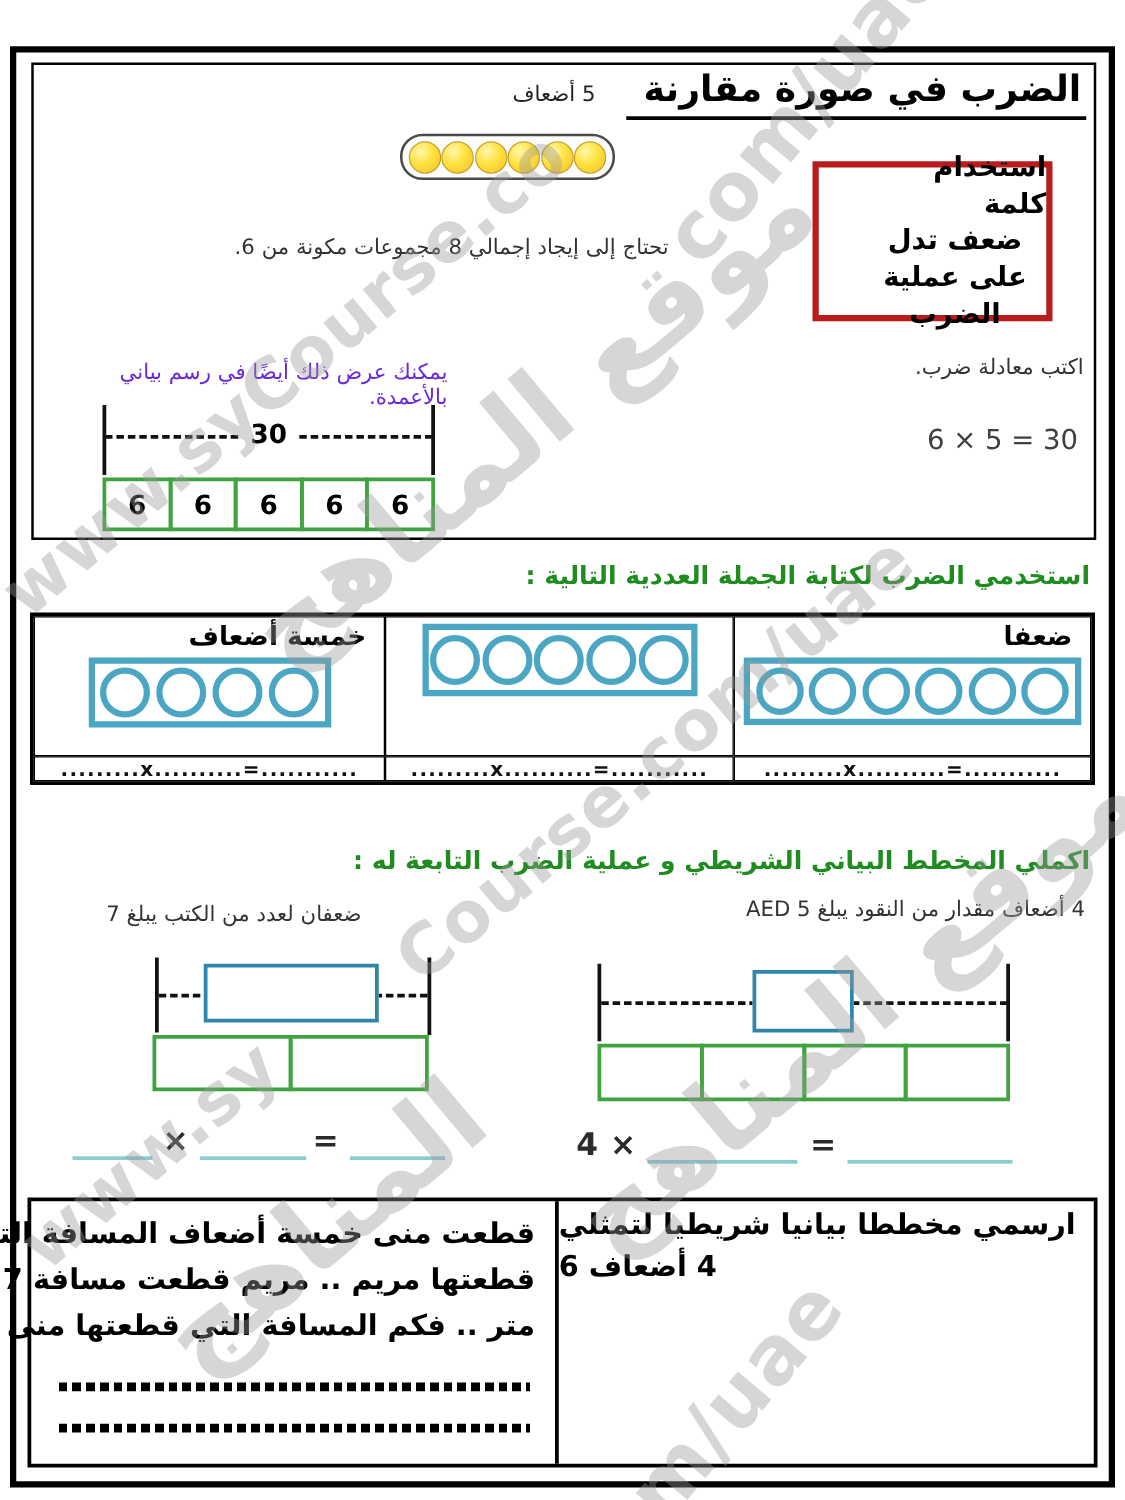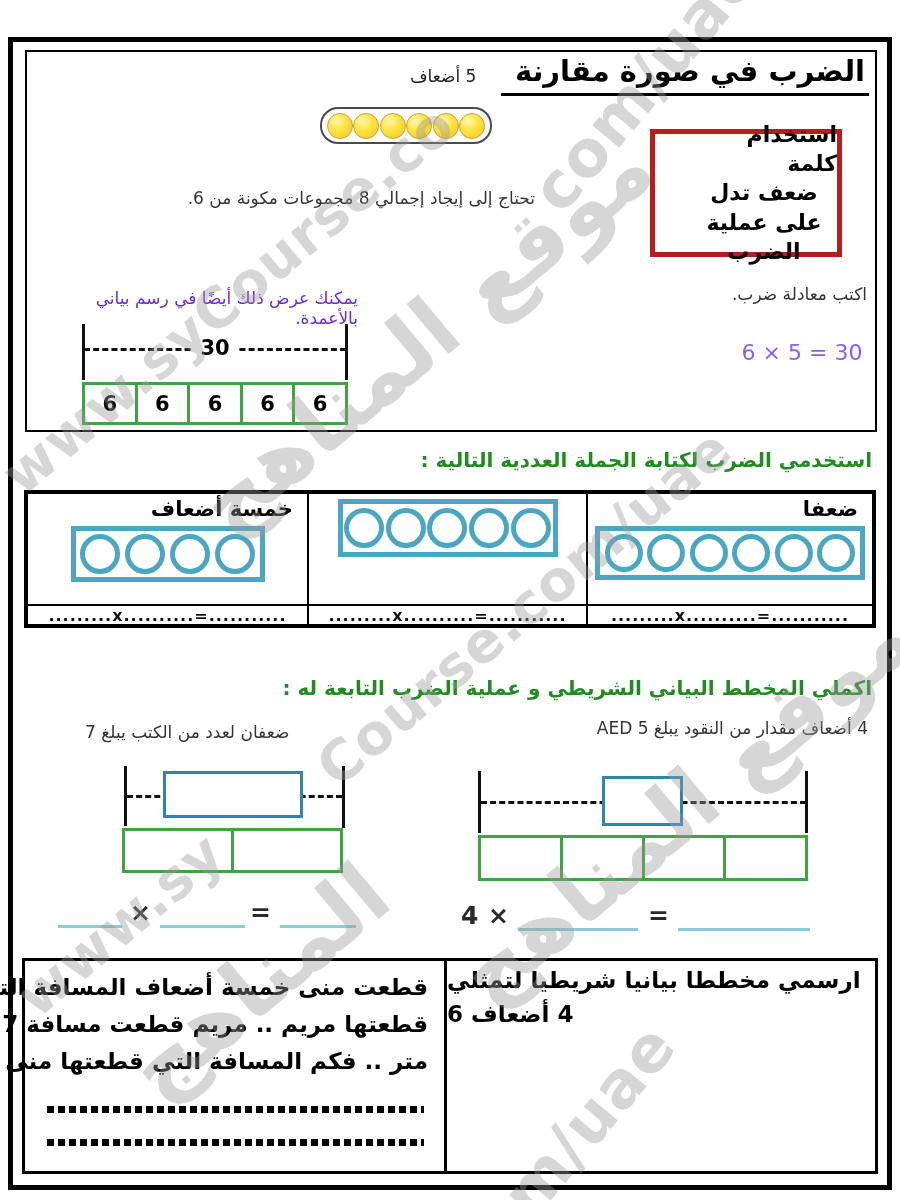--- a/index.html
+++ b/index.html
@@ -24,21 +24,21 @@
   .tips-box { position:absolute; left:623px; top:77px; width:192px; height:128px; border:5px solid #b91c1c; display:flex; flex-direction:column; align-items:center; justify-content:center; direction:rtl; font-weight:bold; font-size:22px; line-height:1.32;padding-left:36px; }
   .write-eq { position:absolute; right:8px; top:232px; direction:rtl; font-size:17px; color:#333; }
   .bar-caption { position:absolute; left:13px; top:236px; width:318px; direction:rtl; font-size:17px; color:#6d28d9; text-align:right; }
   .tick { position:absolute; width:3px; background:#111; }
   .total-line { position:absolute; left:55px; top:282px; width:266px; height:28px; }
   .total-line .dash { position:absolute; left:2px; right:2px; top:14px; border-top:3px dashed #111; }
   .total-label { position:absolute; left:50%; top:14px; transform:translate(-50%,-52%); background:#fff; padding:0 9px; font-size:21px; font-weight:bold; }
   .bar-row { position:absolute; display:flex; }
   .bar-cell { flex:1; border:3px solid #3fa33f; margin-left:-3px; display:flex; align-items:center; justify-content:center; font-weight:bold; font-size:21px; }
   .bar-cell:first-child { margin-left:0; }
-  .sec1-eq { position:absolute; left:690px; top:288px; width:170px; text-align:center; direction:ltr; font-size:22px; color:#8b5cf6; }
+  .sec1-eq { position:absolute; left:690px; top:288px; width:170px; text-align:center; direction:ltr; font-size:22px; color:#404040; }
 
   
   .green-hdr { position:absolute; right:28px; direction:rtl; font-weight:bold; font-size:20px; color:#1e8c1e; white-space:nowrap; }
 
   
   .mult-table { position:absolute; left:24px; top:490px; width:852px; height:138px; display:grid; grid-template-columns:281px 279px 1fr; grid-template-rows:112px 1fr; border:3px solid #000; }
   .t-cell { border:1.5px solid #000; overflow:hidden; }
   .t-label { direction:rtl; text-align:right; font-weight:bold; font-size:21px; padding:3px 14px 0 0; }
   .circle-strip { border:5px solid #4ba6c4; margin:5px auto 0; display:flex; align-items:center; justify-content:space-evenly; }
   .bcircle { border:5px solid #4ba6c4; border-radius:50%; width:40px; height:40px; flex:0 0 auto; }

